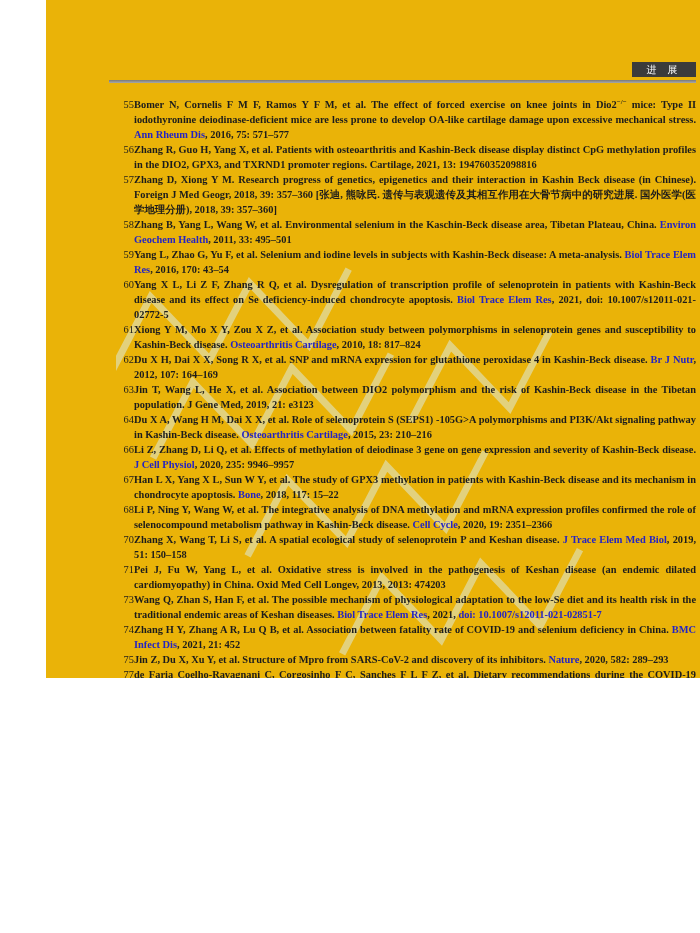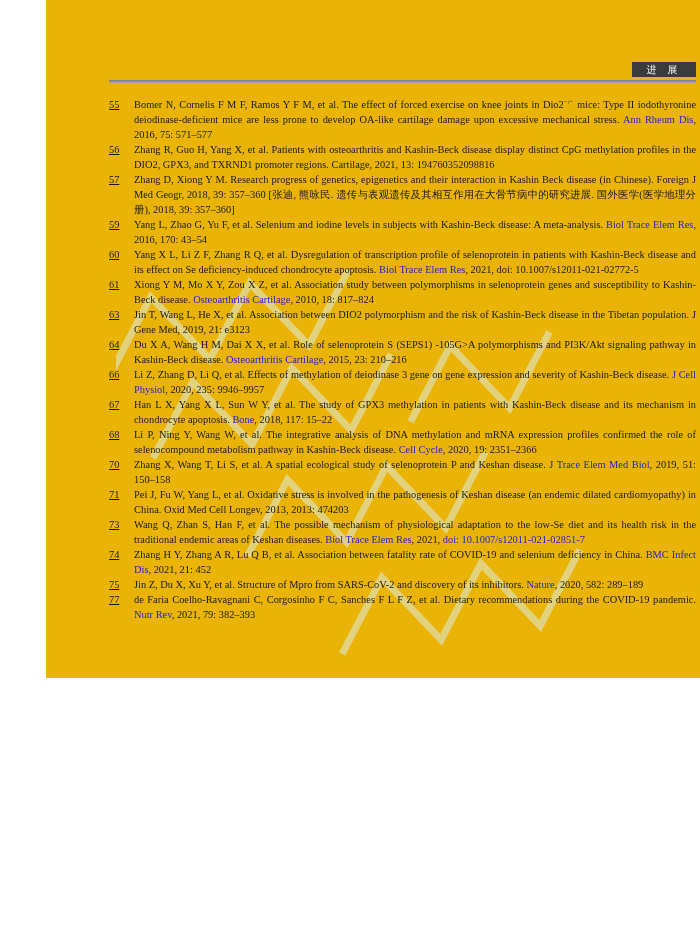--- a/index.html
+++ b/index.html
@@ -44,26 +44,26 @@
     margin:0;padding:0;list-style:none;
     z-index:1;
   }
   .ref-item{
     display:flex;
     font-size:10.4px;
     line-height:15px;
   }
   .ref-num{
     flex:none;width:25px;
-    text-align:left;
-    text-decoration:underline;
+    text-align:right;
   }
   .ref-text{
     flex:1;
     text-align:justify;
+    font-weight:bold;
   }
   .journal{color:var(--link-blue);}
   sup{font-size:7px;line-height:0;vertical-align:super;}
   .page-num{
     position:absolute;top:862px;left:629px;
     font-size:10.5px;color:#222;
   }
 </style>
 </head>
 <body>
@@ -91,30 +91,38 @@
       </li>
       <li class="ref-item">
         <span class="ref-num">56</span>
         <span class="ref-text"><span>Zhang R, Guo H, Yang X, et al. Patients with osteoarthritis and Kashin-Beck disease display distinct CpG methylation profiles in the DIO2, GPX3, and TXRND1 promoter regions. Cartilage, 2021, 13: 194760352098816</span></span>
       </li>
       <li class="ref-item">
         <span class="ref-num">57</span>
         <span class="ref-text"><span>Zhang D, Xiong Y M. Research progress of genetics, epigenetics and their interaction in Kashin Beck disease (in Chinese). Foreign J Med Geogr, 2018, 39: 357–360 [张迪, 熊咏民. 遗传与表观遗传及其相互作用在大骨节病中的研究进展. 国外医学(医学地理分册), 2018, 39: 357–360]</span></span>
       </li>
       <li class="ref-item">
+        <span class="ref-num">58</span>
+        <span class="ref-text"><span>Zhang B, Yang L, Wang W, et al. Environmental selenium in the Kaschin-Beck disease area, Tibetan Plateau, China. </span><span class="journal">Environ Geochem Health</span><span>, 2011, 33: 495–501</span></span>
+      </li>
+      <li class="ref-item">
         <span class="ref-num">59</span>
         <span class="ref-text"><span>Yang L, Zhao G, Yu F, et al. Selenium and iodine levels in subjects with Kashin-Beck disease: A meta-analysis. </span><span class="journal">Biol Trace Elem Res</span><span>, 2016, 170: 43–54</span></span>
       </li>
       <li class="ref-item">
         <span class="ref-num">60</span>
         <span class="ref-text"><span>Yang X L, Li Z F, Zhang R Q, et al. Dysregulation of transcription profile of selenoprotein in patients with Kashin-Beck disease and its effect on Se deficiency-induced chondrocyte apoptosis. </span><span class="journal">Biol Trace Elem Res</span><span>, 2021, doi: 10.1007/s12011-021-02772-5</span></span>
       </li>
       <li class="ref-item">
         <span class="ref-num">61</span>
         <span class="ref-text"><span>Xiong Y M, Mo X Y, Zou X Z, et al. Association study between polymorphisms in selenoprotein genes and susceptibility to Kashin-Beck disease. </span><span class="journal">Osteoarthritis Cartilage</span><span>, 2010, 18: 817–824</span></span>
+      </li>
+      <li class="ref-item">
+        <span class="ref-num">62</span>
+        <span class="ref-text"><span>Du X H, Dai X X, Song R X, et al. SNP and mRNA expression for glutathione peroxidase 4 in Kashin-Beck disease. </span><span class="journal">Br J Nutr</span><span>, 2012, 107: 164–169</span></span>
       </li>
       <li class="ref-item">
         <span class="ref-num">63</span>
         <span class="ref-text"><span>Jin T, Wang L, He X, et al. Association between DIO2 polymorphism and the risk of Kashin-Beck disease in the Tibetan population. J Gene Med, 2019, 21: e3123</span></span>
       </li>
       <li class="ref-item">
         <span class="ref-num">64</span>
         <span class="ref-text"><span>Du X A, Wang H M, Dai X X, et al. Role of selenoprotein S (SEPS1) -105G&gt;A polymorphisms and PI3K/Akt signaling pathway in Kashin-Beck disease. </span><span class="journal">Osteoarthritis Cartilage</span><span>, 2015, 23: 210–216</span></span>
       </li>
       <li class="ref-item">
@@ -140,21 +148,21 @@
       <li class="ref-item">
         <span class="ref-num">73</span>
         <span class="ref-text"><span>Wang Q, Zhan S, Han F, et al. The possible mechanism of physiological adaptation to the low-Se diet and its health risk in the traditional endemic areas of Keshan diseases. </span><span class="journal">Biol Trace Elem Res</span><span>, 2021, </span><span class="journal">doi: 10.1007/s12011-021-02851-7</span></span>
       </li>
       <li class="ref-item">
         <span class="ref-num">74</span>
         <span class="ref-text"><span>Zhang H Y, Zhang A R, Lu Q B, et al. Association between fatality rate of COVID-19 and selenium deficiency in China. </span><span class="journal">BMC Infect Dis</span><span>, 2021, 21: 452</span></span>
       </li>
       <li class="ref-item">
         <span class="ref-num">75</span>
-        <span class="ref-text"><span>Jin Z, Du X, Xu Y, et al. Structure of Mpro from SARS-CoV-2 and discovery of its inhibitors. </span><span class="journal">Nature</span><span>, 2020, 582: 289–189</span></span>
+        <span class="ref-text"><span>Jin Z, Du X, Xu Y, et al. Structure of Mpro from SARS-CoV-2 and discovery of its inhibitors. </span><span class="journal">Nature</span><span>, 2020, 582: 289–293</span></span>
       </li>
       <li class="ref-item">
         <span class="ref-num">77</span>
         <span class="ref-text"><span>de Faria Coelho-Ravagnani C, Corgosinho F C, Sanches F L F Z, et al. Dietary recommendations during the COVID-19 pandemic. </span><span class="journal">Nutr Rev</span><span>, 2021, 79: 382–393</span></span>
       </li>
     </ol>
 
   <div class="page-num">7</div>
 </div>
 

